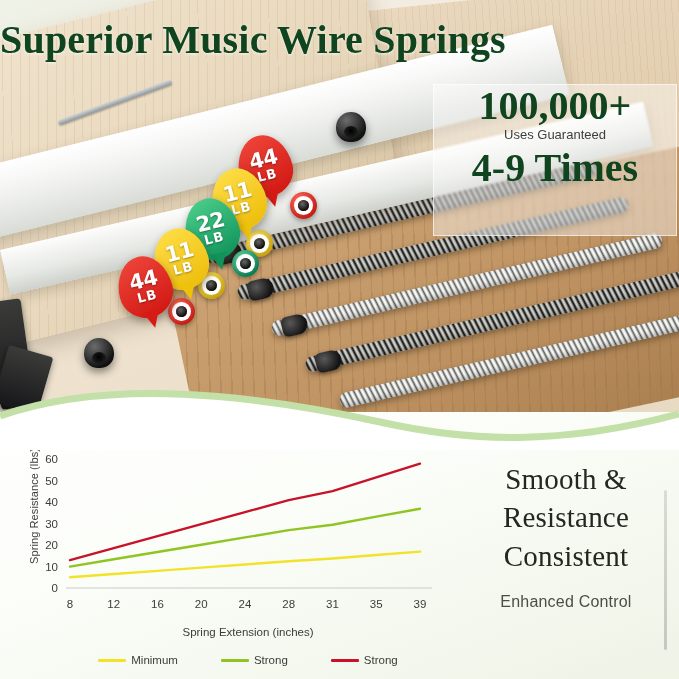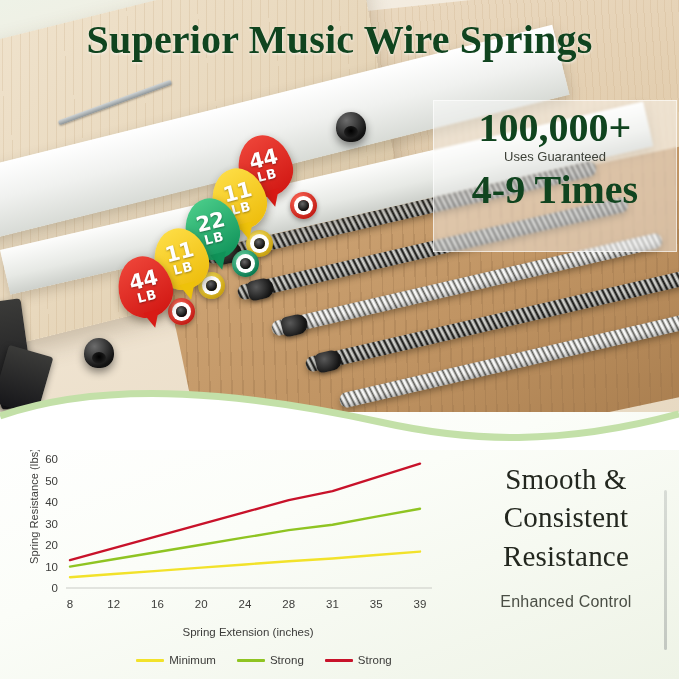--- a/index.html
+++ b/index.html
@@ -208,41 +208,40 @@
     position: absolute;
     background: linear-gradient(180deg,#3b3b39,#17171a);
     box-shadow: 0 3px 7px rgba(0,0,0,.45);
   }
 
   
   .headline {
     position: absolute;
     left: 0; top: 16px;
     width: 679px;
-    text-align: center;
+    text-align: left;
     font-family: "Liberation Serif", "DejaVu Serif", serif;
     font-size: 40px;
     font-weight: bold;
     color: #10441f;
     letter-spacing: .2px;
     z-index: 30;
     text-shadow: 0 1px 3px rgba(255,255,255,.75);
   }
 
   
   .callout {
     position: absolute;
-    left: 433px; top: 100px;
+    left: 433px; top: 84px;
     width: 244px; height: 152px;
     background: rgba(255,255,255,.42);
     backdrop-filter: blur(1px);
     border: 1px solid rgba(255,255,255,.6);
     z-index: 25;
     text-align: center;
-    padding-top: 6px;
   }
   .callout .big {
     font-family: "Liberation Serif", "DejaVu Serif", serif;
     font-weight: bold;
     font-size: 40px;
     color: #10441f;
     line-height: 1.05;
   }
   .callout .sub {
     font-family: "Liberation Sans", sans-serif;
@@ -291,25 +290,25 @@
   .xtitle {
     position: absolute;
     left: 60px; top: 200px;
     width: 360px;
     text-align: center;
     font-size: 11.5px;
     color: #3c3c3a;
   }
   .legend {
     position: absolute;
-    left: 76px; top: 228px;
+    left: 60px; top: 228px;
     width: 360px;
     display: flex;
     justify-content: center;
-    gap: 21px;
+    gap: 43px;
     align-items: flex-start;
   }
   .legend-item { display: flex; align-items: center; gap: 5px; }
   .legend-swatch { width: 28px; height: 3px; border-radius: 1px; display: inline-block; }
   .legend-label { font-size: 11.5px; color: #3c3c3a; }
 
   
   .tagline {
     position: absolute;
     left: 466px; top: 48px;
@@ -455,21 +454,21 @@
         </div>
         <div class="legend-item">
           <span class="legend-swatch" style="background:#c8122a"></span>
           <span class="legend-label">Strong</span>
         </div>
       </div>
     </div>
 
     <div class="tagline">
       <div class="line">Smooth &amp;</div>
+      <div class="line">Resistance</div>
       <div class="line">Consistent</div>
-      <div class="line">Resistance</div>
       <div class="sub">Enhanced Control</div>
     </div>
   </div>
 
   <div class="tagline-rule"></div>
 
 </div>
 
 </body></html>

